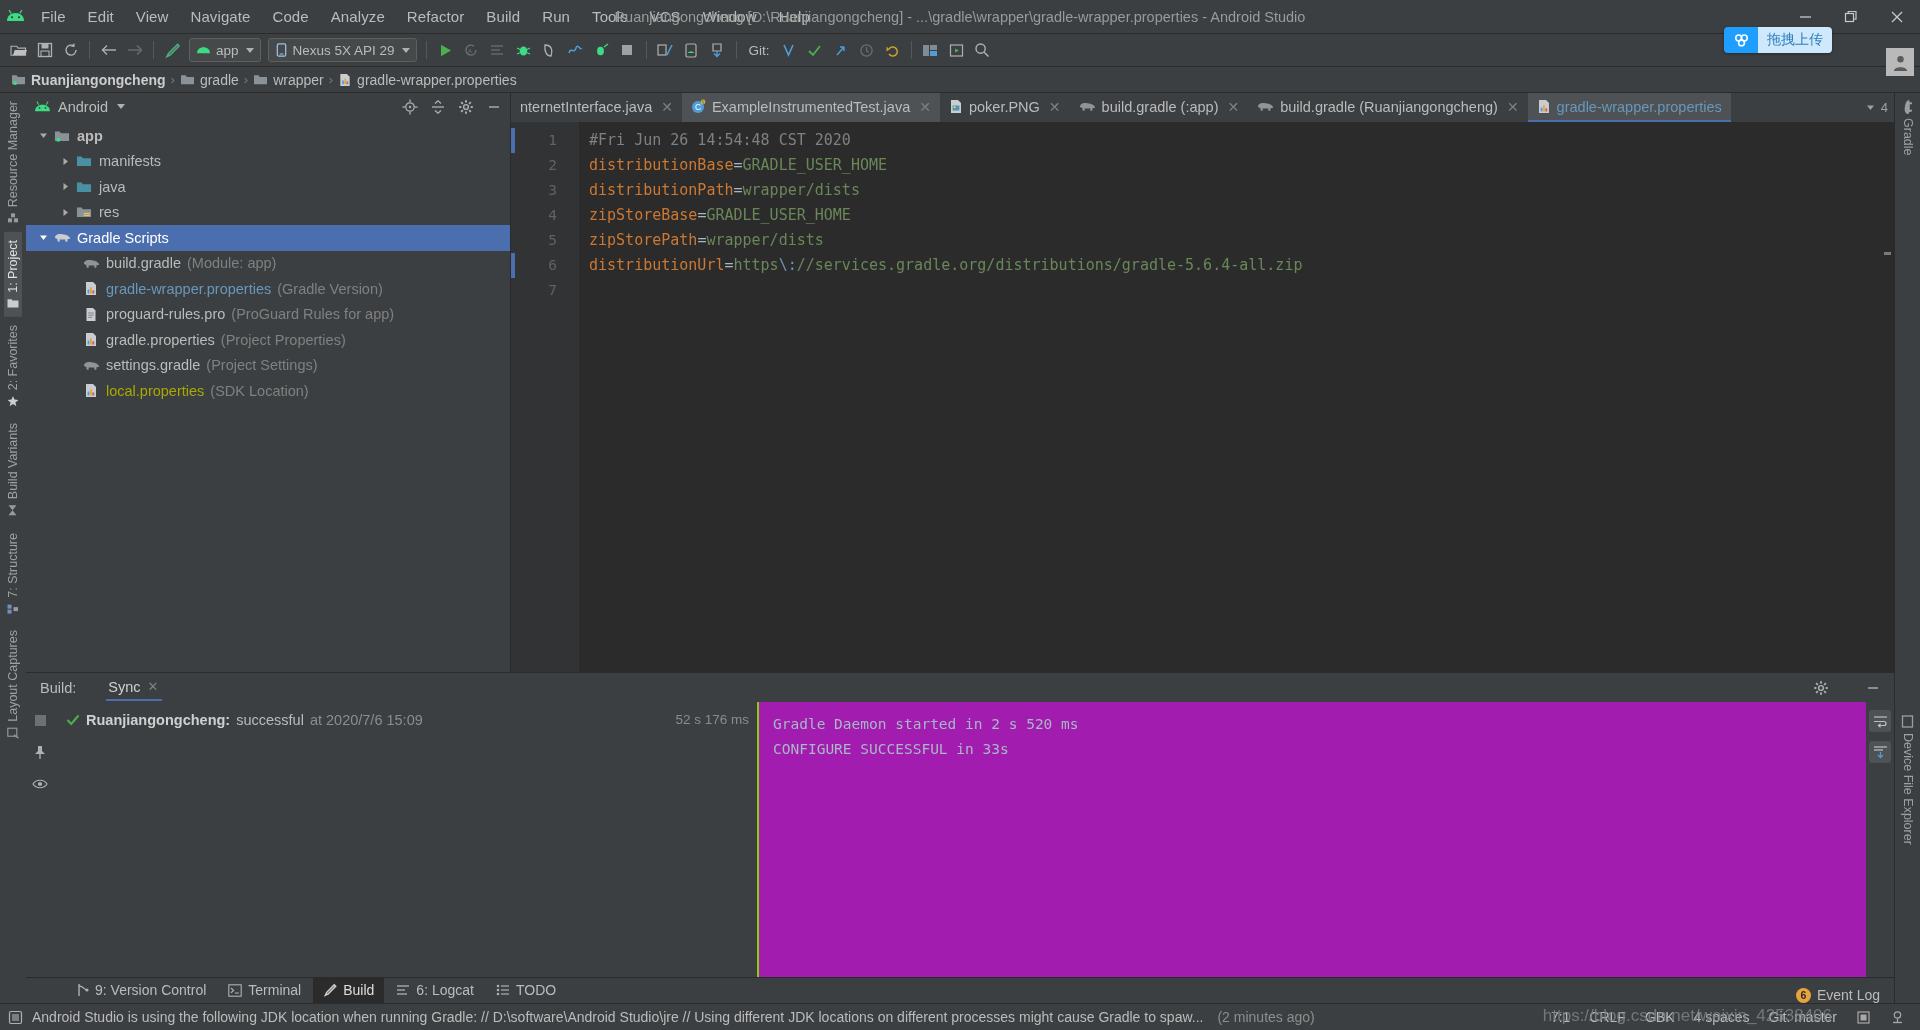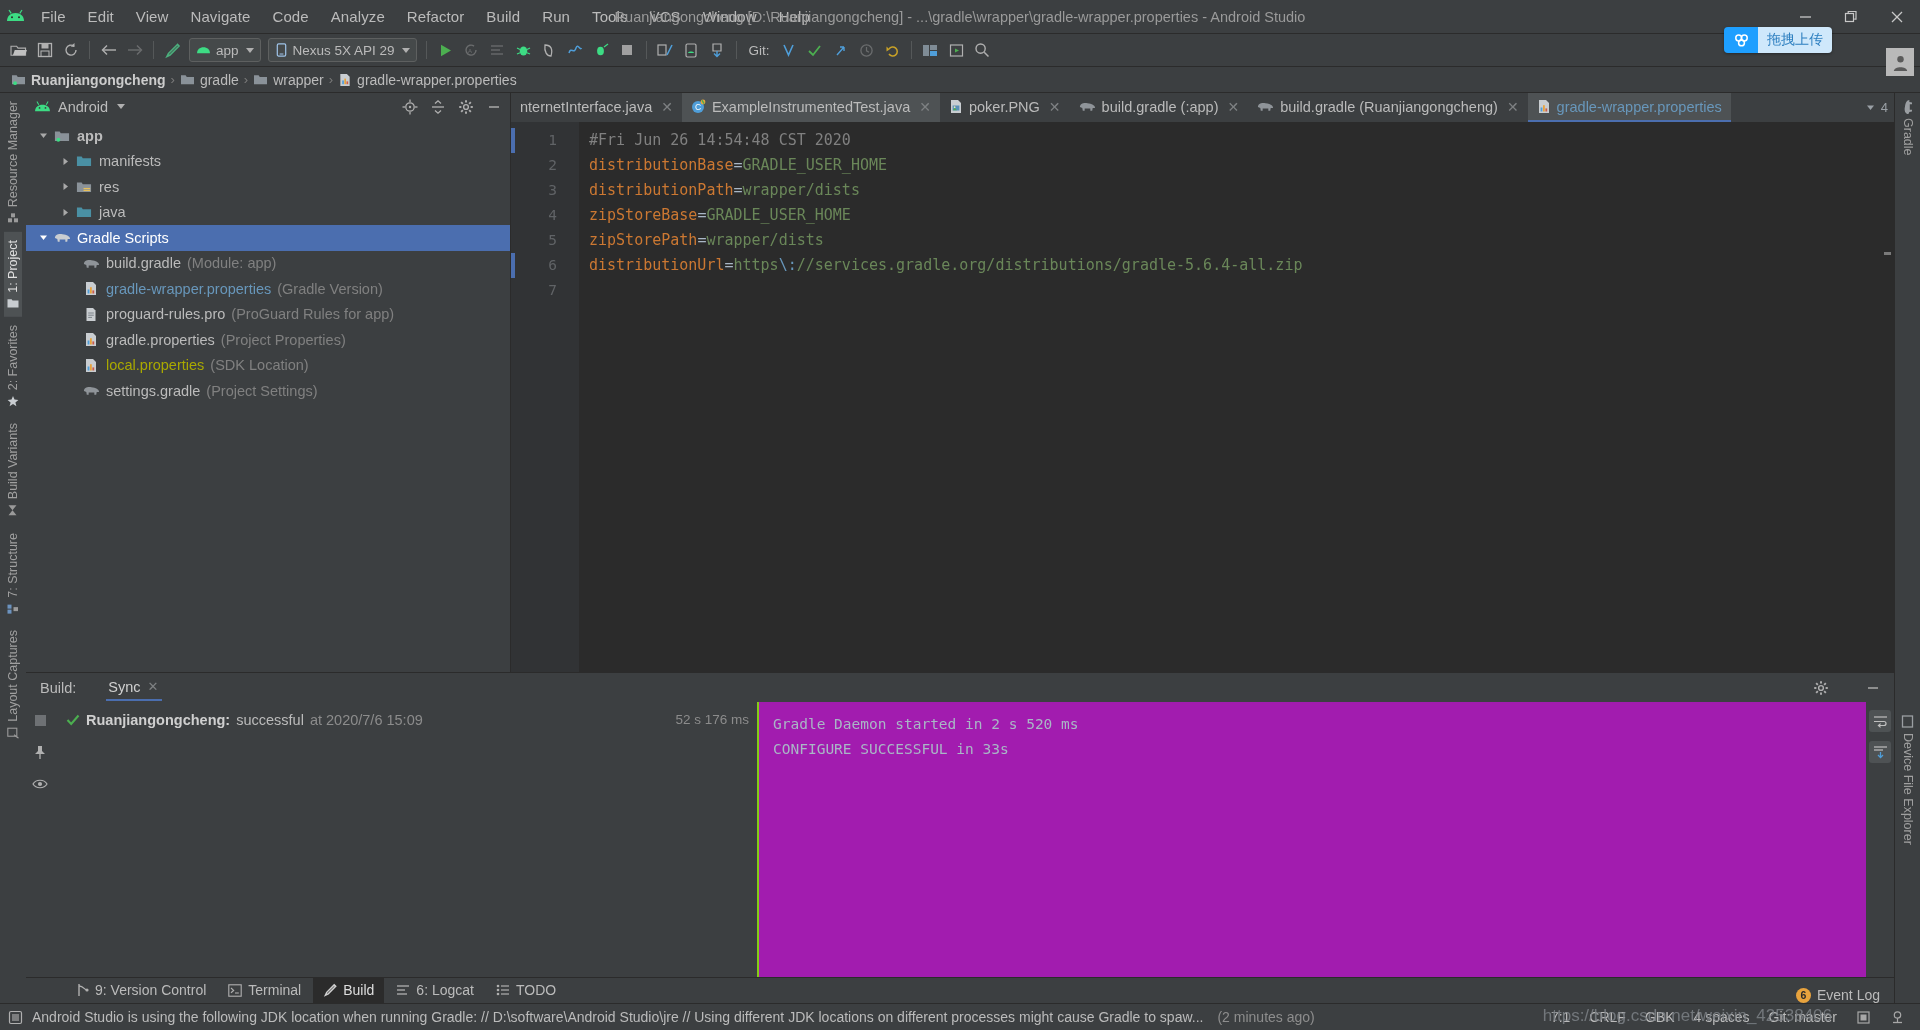--- a/index.html
+++ b/index.html
@@ -618,40 +618,40 @@
             </div>
 
             <div class="node" style="padding-left:30px">
               <span class="arrow">
                   <svg width="9" height="9" viewBox="0 0 9 9">
                     <path d="M2.5 1 L2.5 8 L7 4.5 Z" fill="#a9a9a9"></path>
                   </svg>
                 </span>
               <span class="ico">
                   <svg width="16" height="14" viewBox="0 0 17 14">
-                    <path d="M1 2.2 H6 L7.2 4 H16 V12.2 H1 Z" fill="#8a9299"></path>
-                    <rect x="8" y="8" width="7" height="1.3" fill="#e8c05a"></rect>
-                    <rect x="8" y="10" width="7" height="1.3" fill="#e8c05a"></rect>
-                  </svg>
-                </span>
-              <span class="lbl">res</span>
+                    <path d="M1 2.2 H6 L7.2 4 H16 V12.2 H1 Z" fill="#4a90a4"></path>
+                  </svg>
+                </span>
+              <span class="lbl">java</span>
             </div>
 
             <div class="node" style="padding-left:30px">
               <span class="arrow">
                   <svg width="9" height="9" viewBox="0 0 9 9">
                     <path d="M2.5 1 L2.5 8 L7 4.5 Z" fill="#a9a9a9"></path>
                   </svg>
                 </span>
               <span class="ico">
                   <svg width="16" height="14" viewBox="0 0 17 14">
-                    <path d="M1 2.2 H6 L7.2 4 H16 V12.2 H1 Z" fill="#4a90a4"></path>
-                  </svg>
-                </span>
-              <span class="lbl">java</span>
+                    <path d="M1 2.2 H6 L7.2 4 H16 V12.2 H1 Z" fill="#8a9299"></path>
+                    <rect x="8" y="8" width="7" height="1.3" fill="#e8c05a"></rect>
+                    <rect x="8" y="10" width="7" height="1.3" fill="#e8c05a"></rect>
+                  </svg>
+                </span>
+              <span class="lbl">res</span>
             </div>
 
             <div class="node sel" style="padding-left:8px">
               <span class="arrow">
                   <svg width="9" height="9" viewBox="0 0 9 9">
                     <path d="M1 2.5 L8 2.5 L4.5 7 Z" fill="#ffffff"></path>
                   </svg>
                 </span>
               <span class="ico">
                   <svg width="17" height="13" viewBox="0 0 18 13">
@@ -705,39 +705,39 @@
                     <rect x="6" y="6.2" width="1.8" height="6.3" fill="#e8a33d"></rect>
                     <rect x="8.4" y="9.4" width="1.8" height="3.1" fill="#cc5c4a"></rect>
                   </svg>
                 </span>
               <span class="lbl">gradle.properties</span>
               <span class="sub">(Project Properties)</span>
             </div>
 
             <div class="node" style="padding-left:55px">
               <span class="ico">
+                  <svg width="17" height="13" viewBox="0 0 18 13">
+                    <path d="M1 7 C1 3.5 5 2 9 3 C13.5 3.6 17 5 17 8 L14.5 8 L14 11 L12 11 L12 8.5 L6 8.5 L6 11 L4 11 L3.5 8 Z" fill="#8f9499"></path>
+                  </svg>
+                </span>
+              <span class="lbl">settings.gradle</span>
+              <span class="sub">(Project Settings)</span>
+            </div>
+
+            <div class="node" style="padding-left:55px">
+              <span class="ico">
                   <svg width="14" height="15" viewBox="0 0 14 15">
                     <path d="M2 1 H9 L12 4 V14 H2 Z" fill="#c9cdd1"></path>
                     <rect x="3.6" y="8.5" width="1.8" height="4" fill="#4f9ed9"></rect>
                     <rect x="6" y="6.2" width="1.8" height="6.3" fill="#e8a33d"></rect>
                     <rect x="8.4" y="9.4" width="1.8" height="3.1" fill="#cc5c4a"></rect>
                   </svg>
                 </span>
               <span class="lbl olive">local.properties</span>
               <span class="sub">(SDK Location)</span>
-            </div>
-
-            <div class="node" style="padding-left:55px">
-              <span class="ico">
-                  <svg width="17" height="13" viewBox="0 0 18 13">
-                    <path d="M1 7 C1 3.5 5 2 9 3 C13.5 3.6 17 5 17 8 L14.5 8 L14 11 L12 11 L12 8.5 L6 8.5 L6 11 L4 11 L3.5 8 Z" fill="#8f9499"></path>
-                  </svg>
-                </span>
-              <span class="lbl">settings.gradle</span>
-              <span class="sub">(Project Settings)</span>
             </div>
           </div>
         </div>
 
         <div class="editor-pane">
           <div class="tabbar">
             <div class="etab">
               <span>nternetInterface.java</span>
               <span class="x">✕</span>
             </div>

